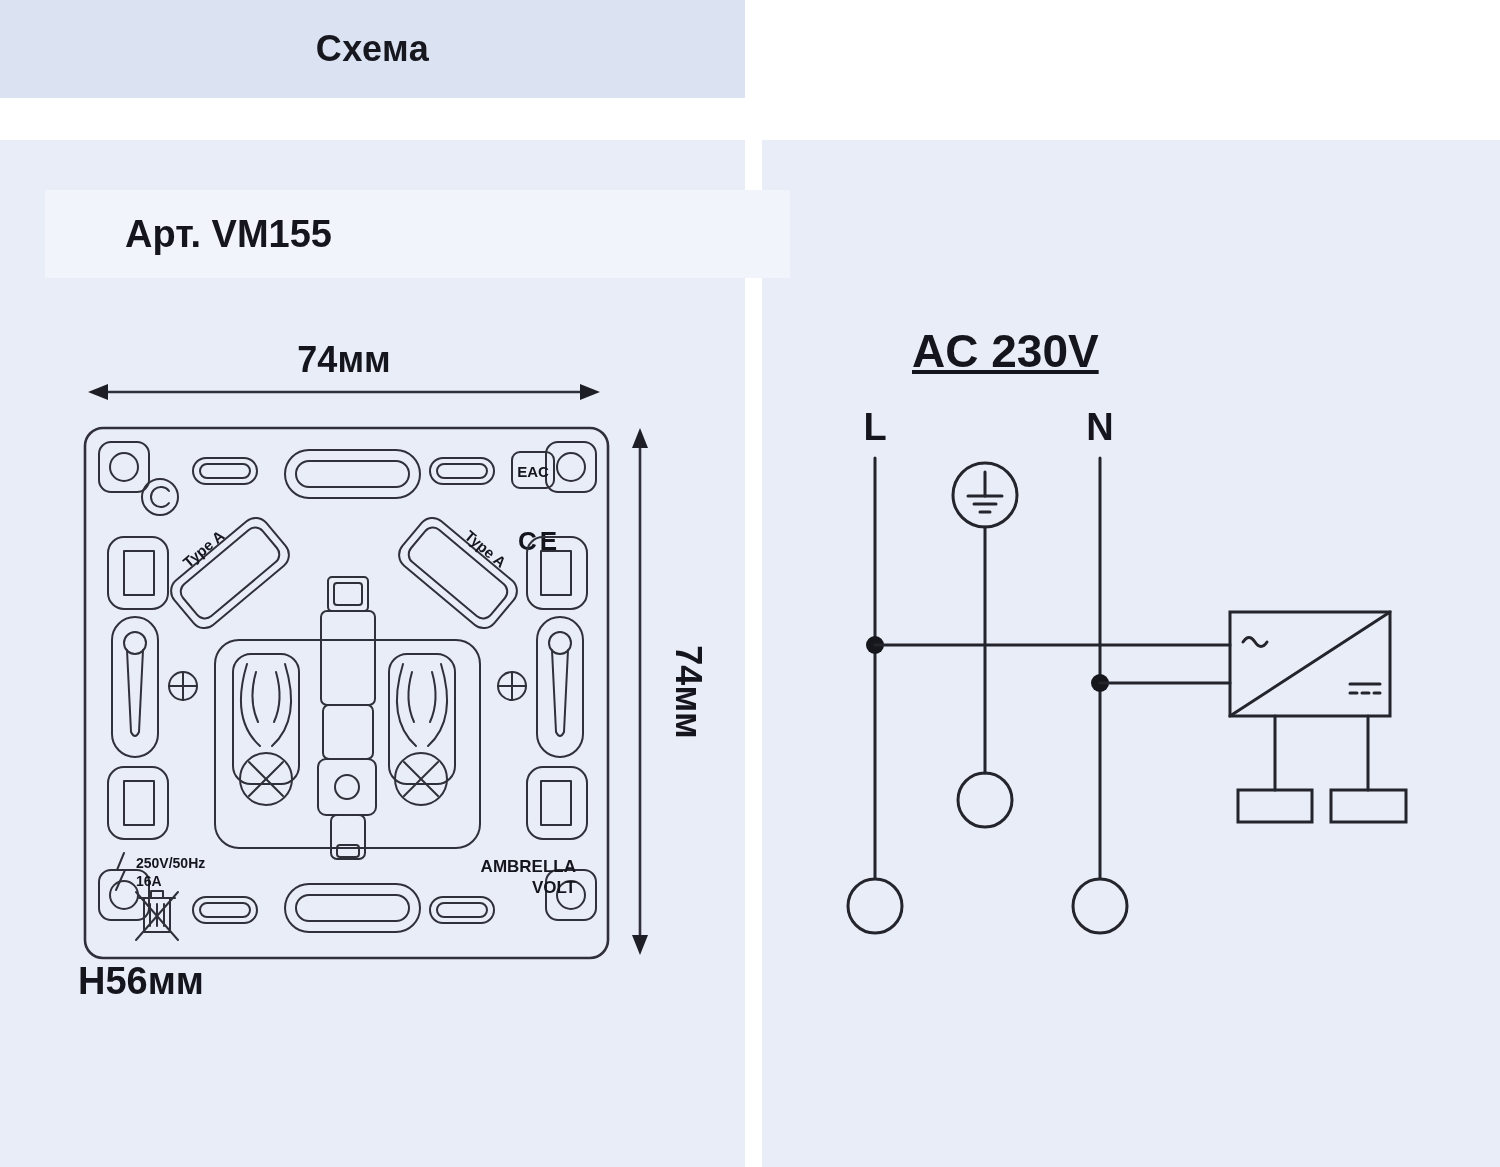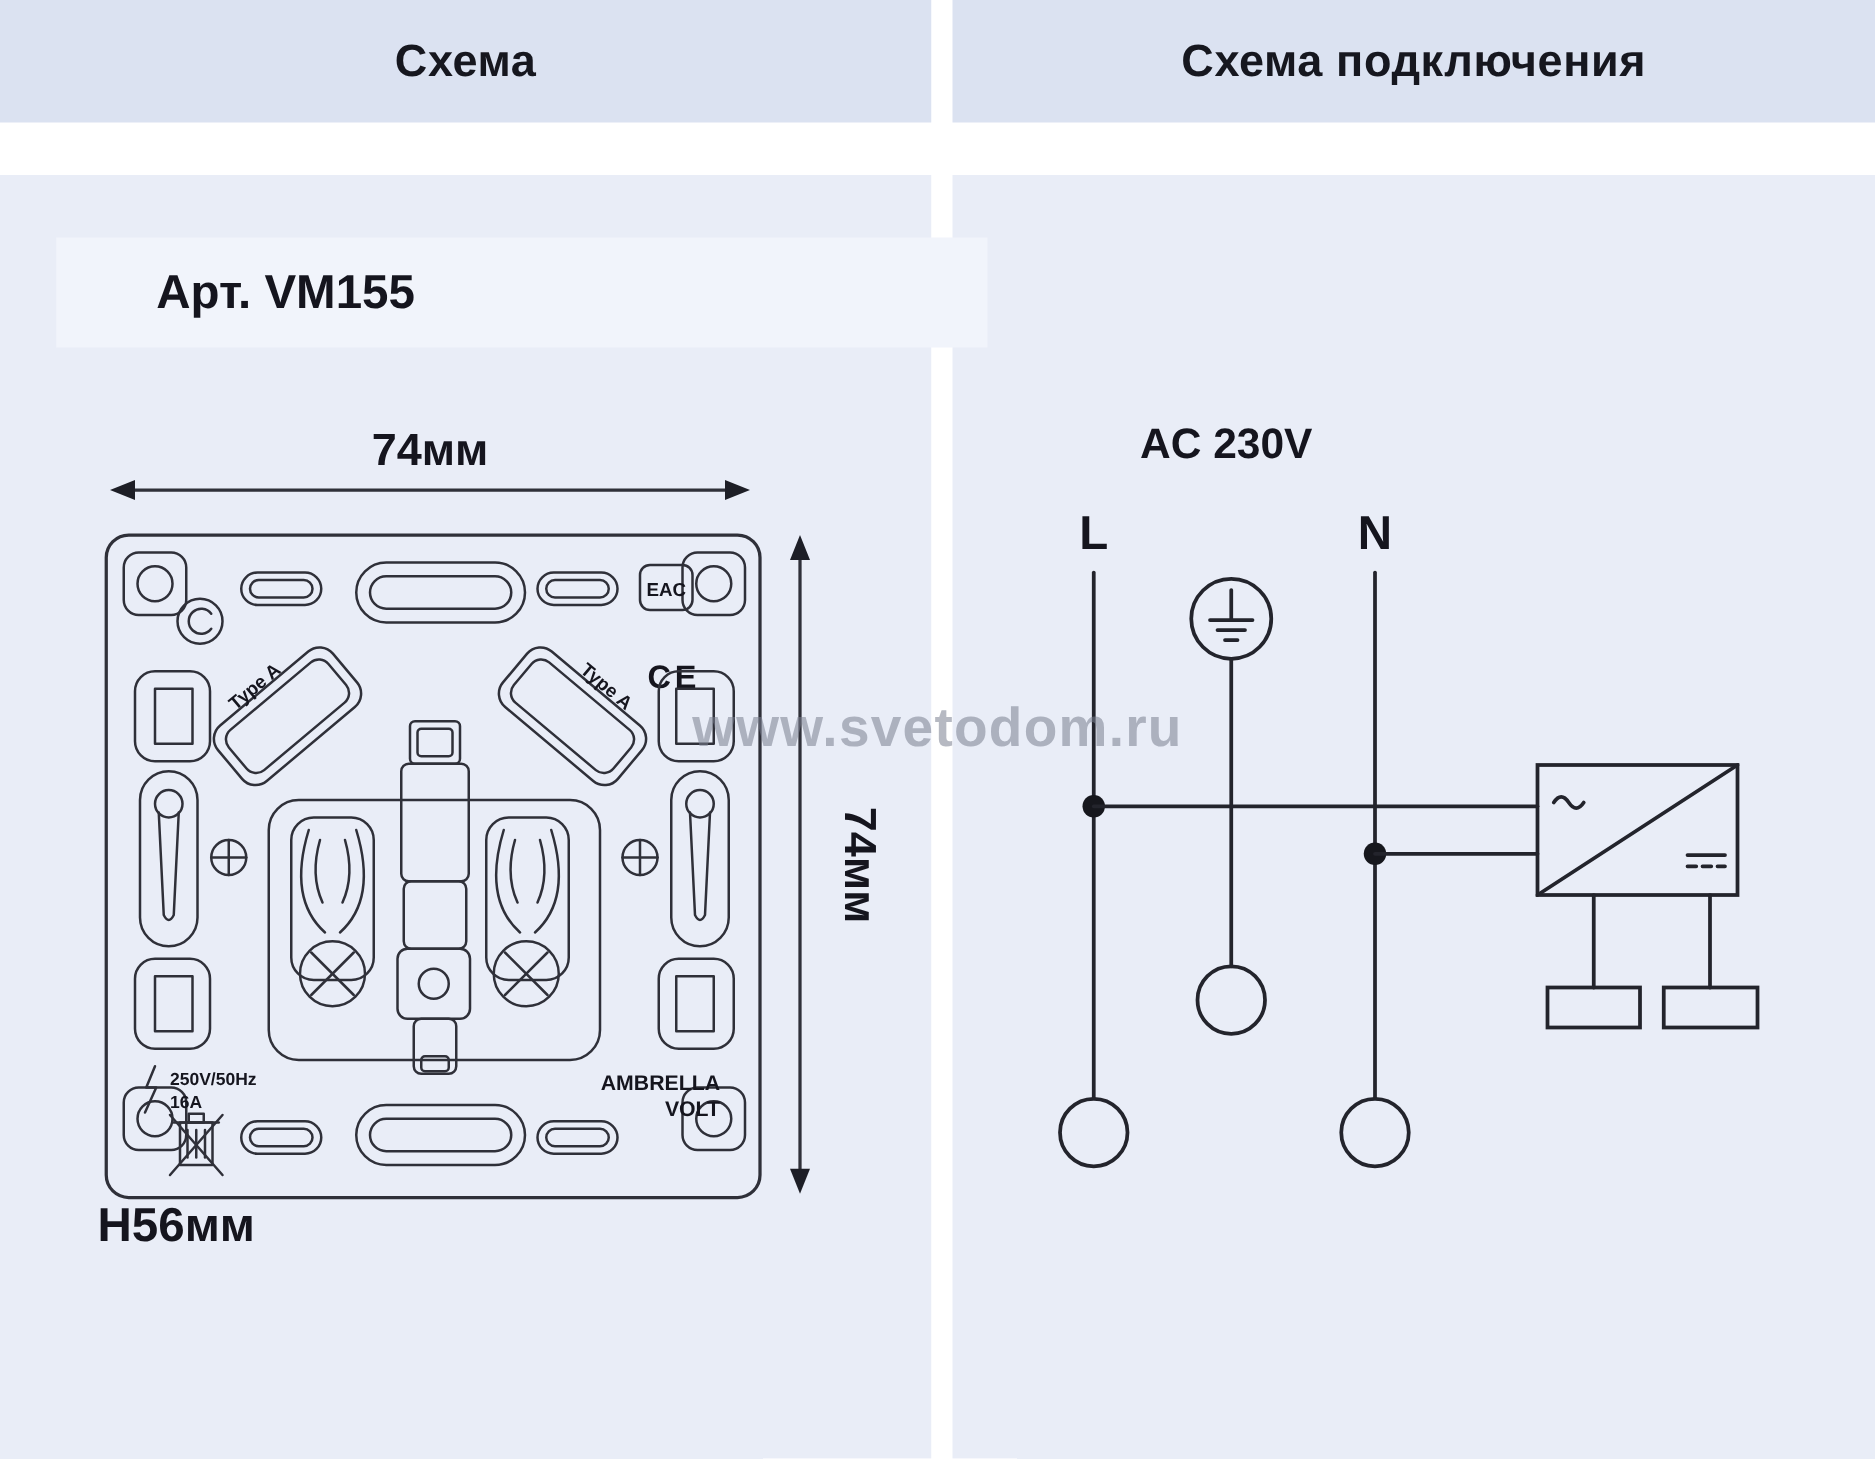--- a/index.html
+++ b/index.html
@@ -17,22 +17,22 @@
   .panel-left  { left:0;   width:745px; }
   .panel-right { left:762px; width:738px; }
 
   .art-band { position:absolute; left:0; top:190px; width:745px; height:88px;
               background:#f1f4fb; display:flex; align-items:center;
               padding-left:80px; font-size:38px; font-weight:600; z-index:2;margin-left:45px; }
 
   .depth-label { position:absolute; left:78px; top:960px; font-size:38px;
                  font-weight:700; z-index:3; }
 
-  .ac-label { position:absolute; left:912px; top:336px; font-size:34px;
-              font-weight:600; z-index:3; }
+  .ac-label { position:absolute; left:912px; top:324px; font-size:46px;
+              font-weight:600; z-index:3;text-decoration:underline; }
   .ln-label { position:absolute; top:406px; font-size:38px; font-weight:600;
               transform:translateX(-50%); z-index:3; }
   .l-label { left:875px; }
   .n-label { left:1100px; }
 
   .dc-block { position:absolute; left:1240px; top:853px; z-index:3; }
   .dc-line  { font-size:30px; font-weight:600; line-height:38px; white-space:nowrap; }
 
   .watermark { position:absolute; left:750px; top:558px; transform:translateX(-50%);
                font-size:44px; font-weight:700; letter-spacing:1px;
@@ -49,23 +49,20 @@
       stroke:#23242c; stroke-width:3; fill:none; stroke-linecap:round; }
   .wire .dot { fill:#16171d; stroke:none; }
 </style>
 </head>
 <body>
 
 <div class="page">
 
   <div class="hdr hdr-left">
     <span>Схема</span>
-  </div>
-  <div class="hdr hdr-right">
-    <span>Схема подключения</span>
   </div>
 
   <div class="panel panel-left"></div>
   <div class="panel panel-right"></div>
 
   <div class="art-band">
     <span>Арт. VM155</span>
   </div>
 
   <svg class="draw" style="left:0; top:330px; z-index:3;" width="745" height="660" viewBox="0 330 745 660">
@@ -263,15 +260,14 @@
       <rect x="1238" y="790" width="74" height="32" stroke-width="2.6"></rect>
       <rect x="1331" y="790" width="75" height="32" stroke-width="2.6"></rect>
     </g>
   </svg>
 
   <div class="ac-label">AC 230V</div>
   <div class="ln-label l-label">L</div>
   <div class="ln-label n-label">N</div>
 
 
-  <div class="watermark">www.svetodom.ru</div>
 
 </div>
 
 </body></html>

